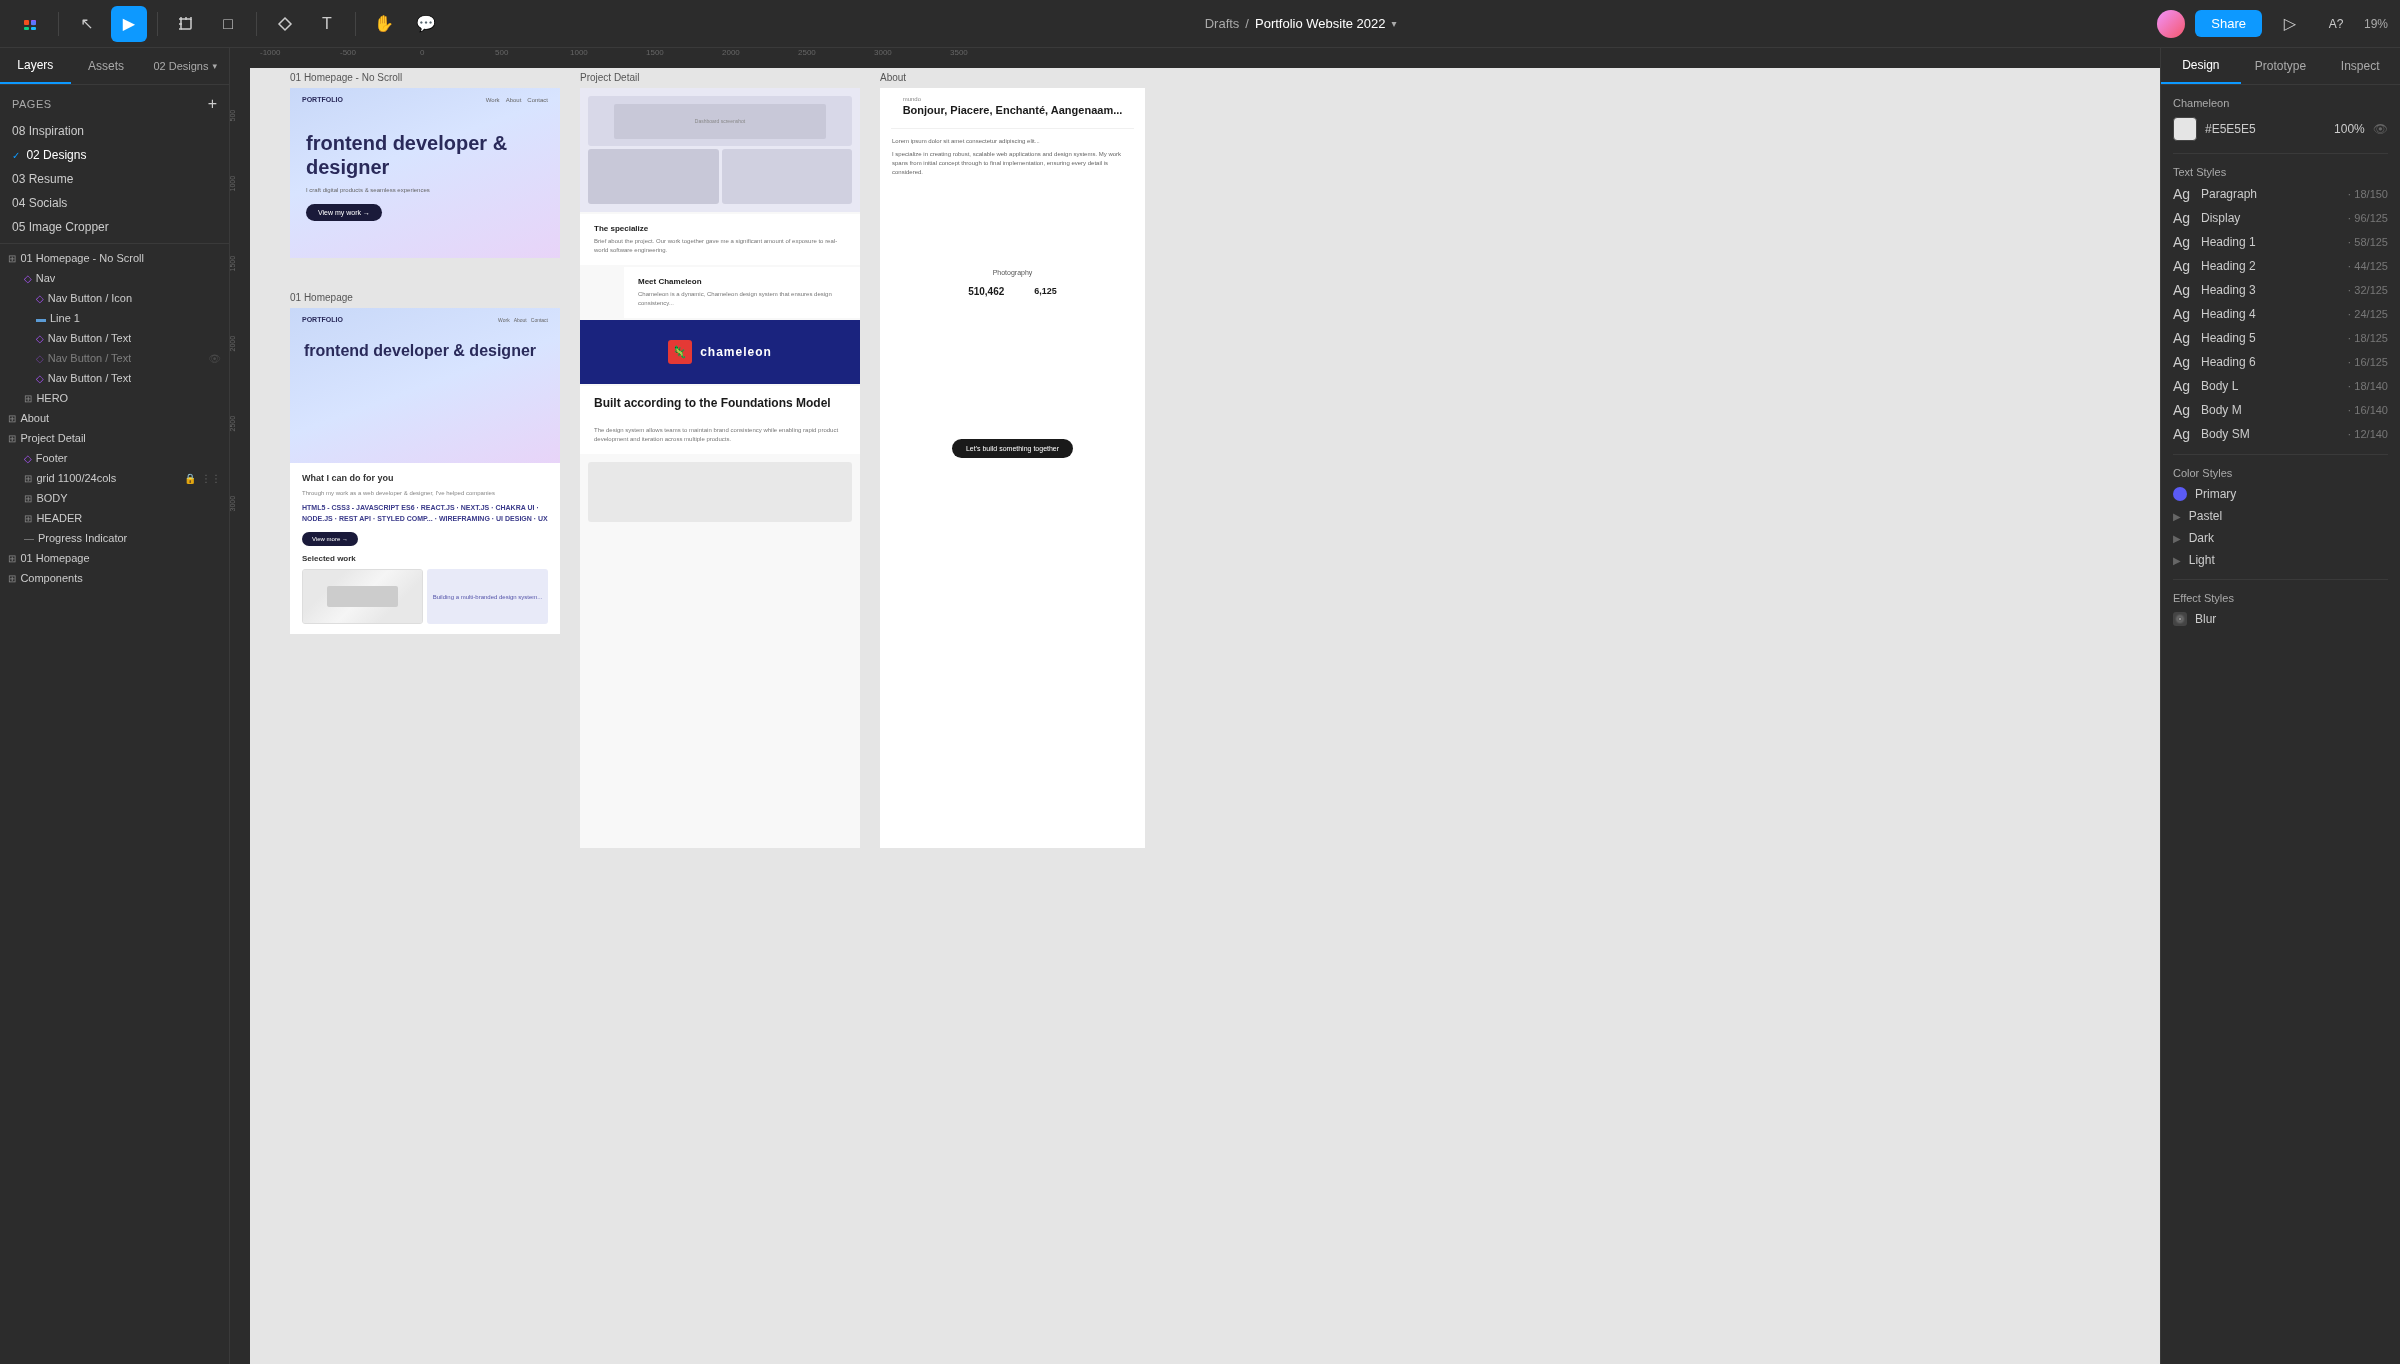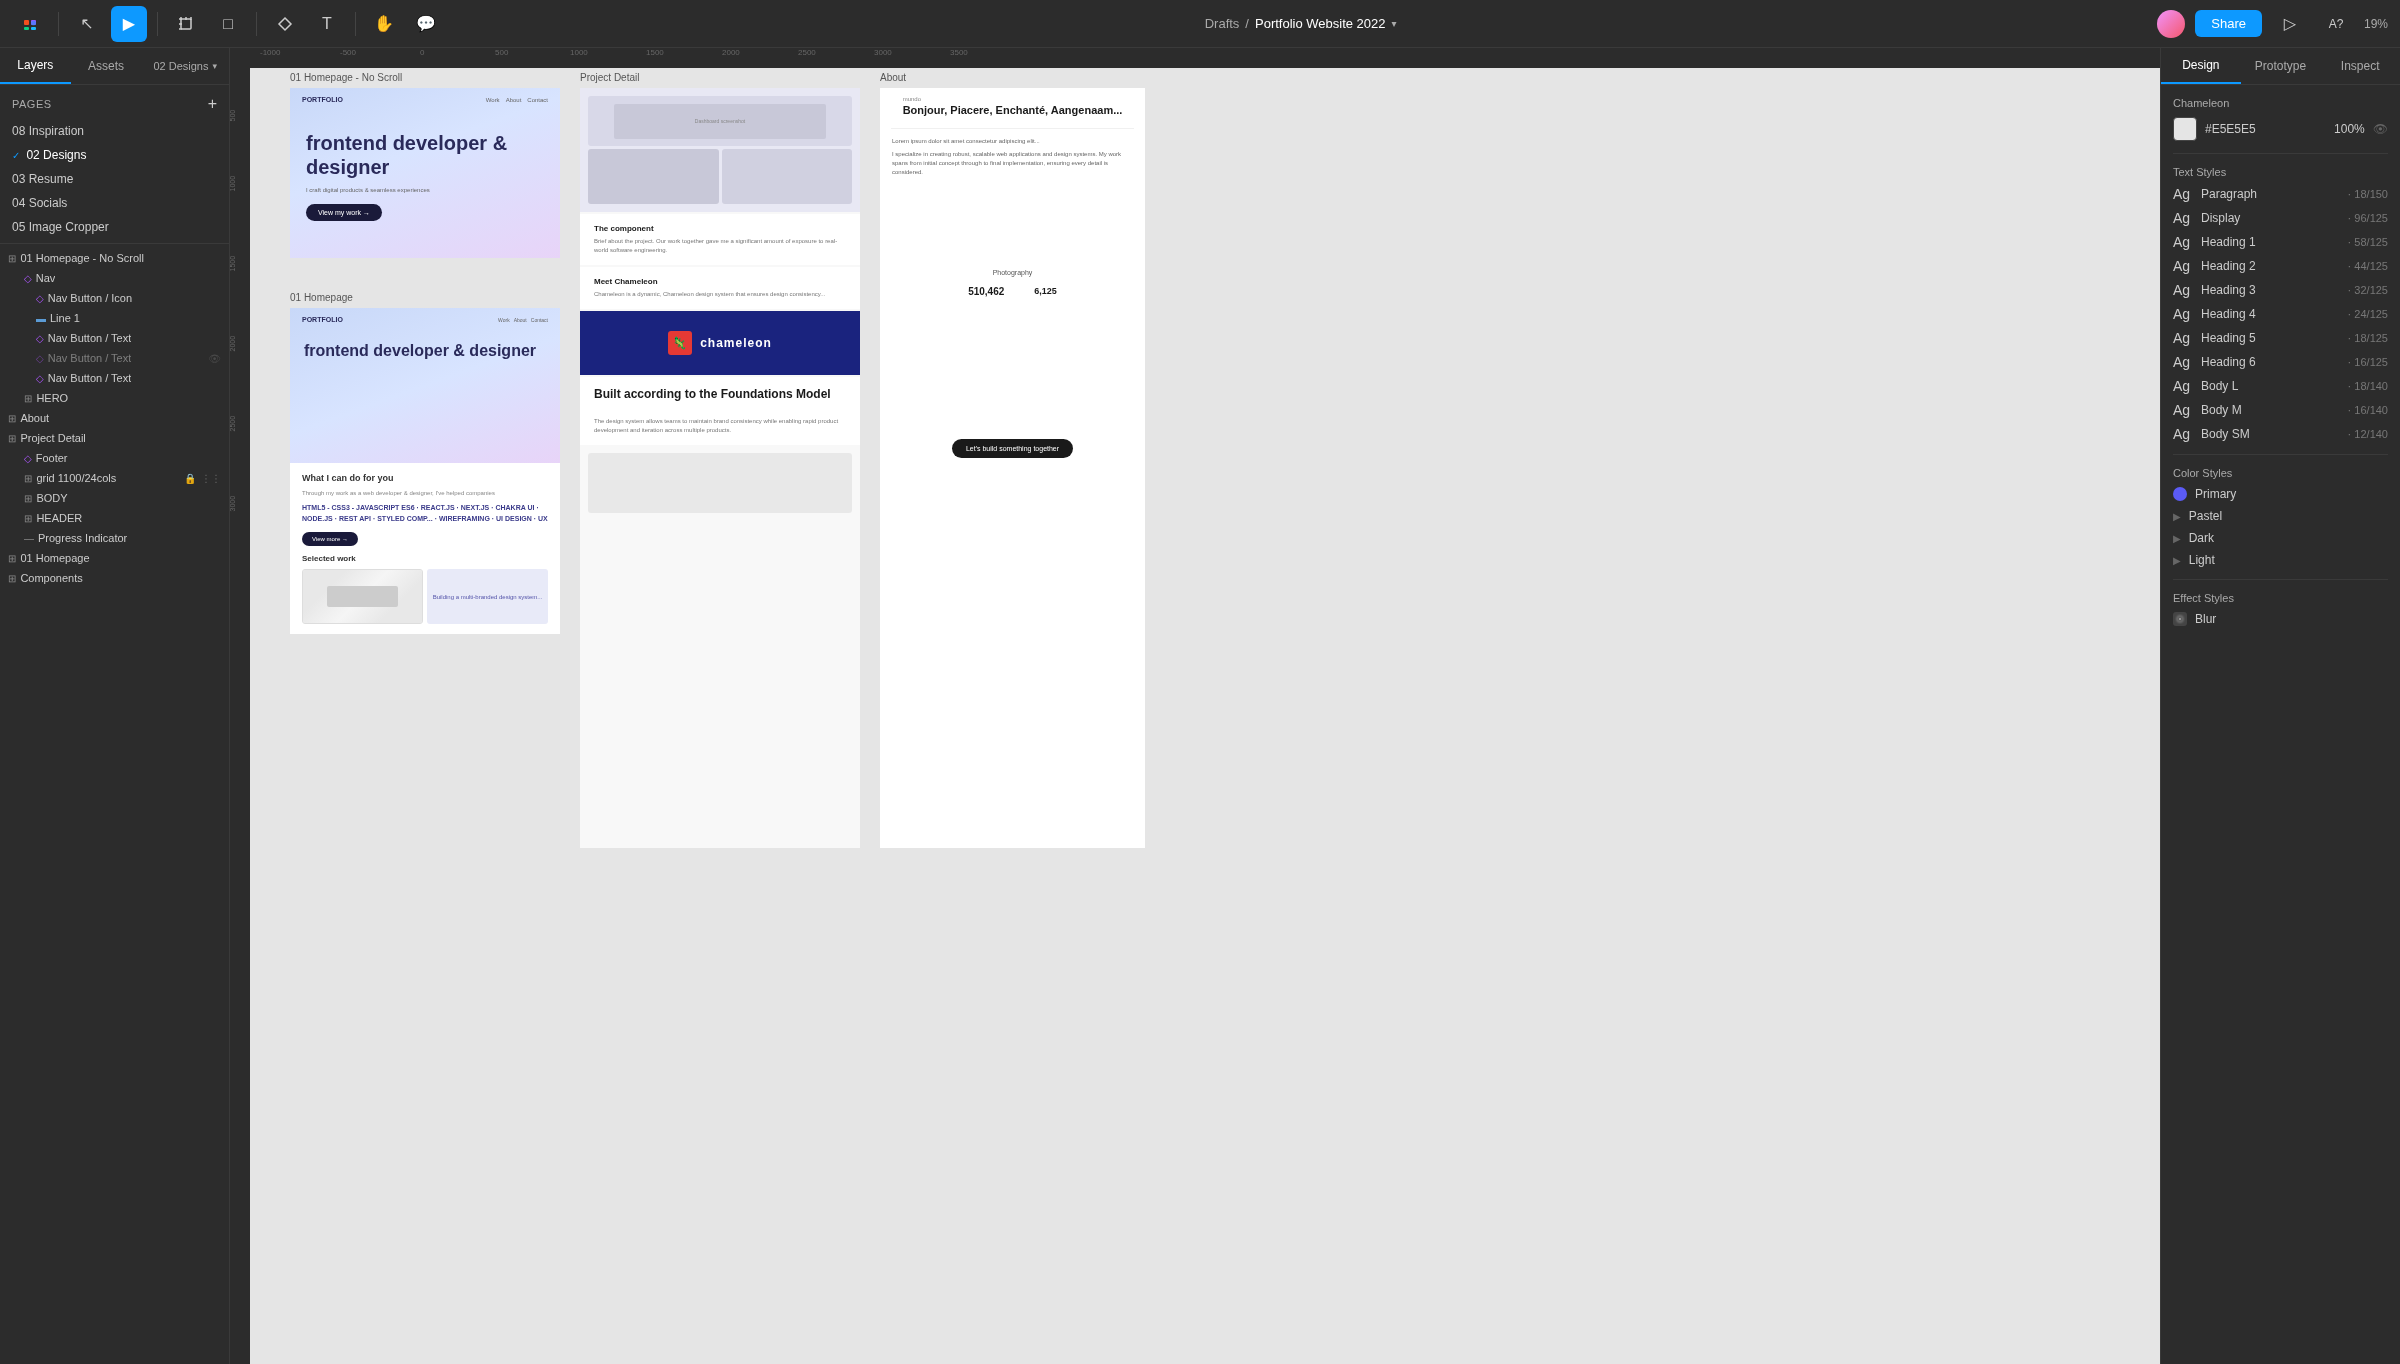--- a/index.html
+++ b/index.html
@@ -582,26 +582,26 @@
             <div style="grid-column:span 2; background:#d8d8e8; border-radius:3px; height:50px; display:flex; align-items:center; justify-content:center;">
               <div style="width:80%; height:70%; background:#c8c8d8; border-radius:2px; display:flex; align-items:center; justify-content:center;">
                 <div style="font-size:5px; color:#888;">Dashboard screenshot</div>
               </div>
             </div>
             <div style="background:#c8c8d8; border-radius:3px; height:55px;"></div>
             <div style="background:#d0d0e0; border-radius:3px; height:55px;"></div>
           </div>
 
           <div style="padding:10px 14px; background:#fff; margin-top:2px;">
-            <h3 style="font-size:8px; font-weight:700; color:#1a1a1a; margin-bottom:4px;">The component</h3>
+            <h3 style="font-size:8px; font-weight:700; color:#1a1a1a; margin-bottom:4px;">The specialize</h3>
             <p style="font-size:6px; color:#777; line-height:1.5;">Brief about the project. Our work together gave me a significant amount of exposure to real-world software engineering.</p>
           </div>
 
 
-          <div style="padding:10px 14px; background:#fff; margin-top:2px;">
+          <div style="padding:10px 14px; background:#fff; margin-top:2px;margin-left:44px;">
             <h3 style="font-size:8px; font-weight:700; color:#1a1a1a; margin-bottom:4px;">Meet Chameleon</h3>
             <p style="font-size:6px; color:#777; line-height:1.5;">Chameleon is a dynamic, Chameleon design system that ensures design consistency...</p>
           </div>
 
           <div style="background:#1a237e; padding:20px 14px; margin-top:2px; display:flex; align-items:center; justify-content:center; gap:8px;">
             <div style="width:24px; height:24px; background:#e53935; border-radius:3px; display:flex; align-items:center; justify-content:center;">
               <span style="font-size:12px;">🦎</span>
             </div>
             <span style="color:#fff; font-size:12px; font-weight:700; letter-spacing:1px;">chameleon</span>
           </div>

